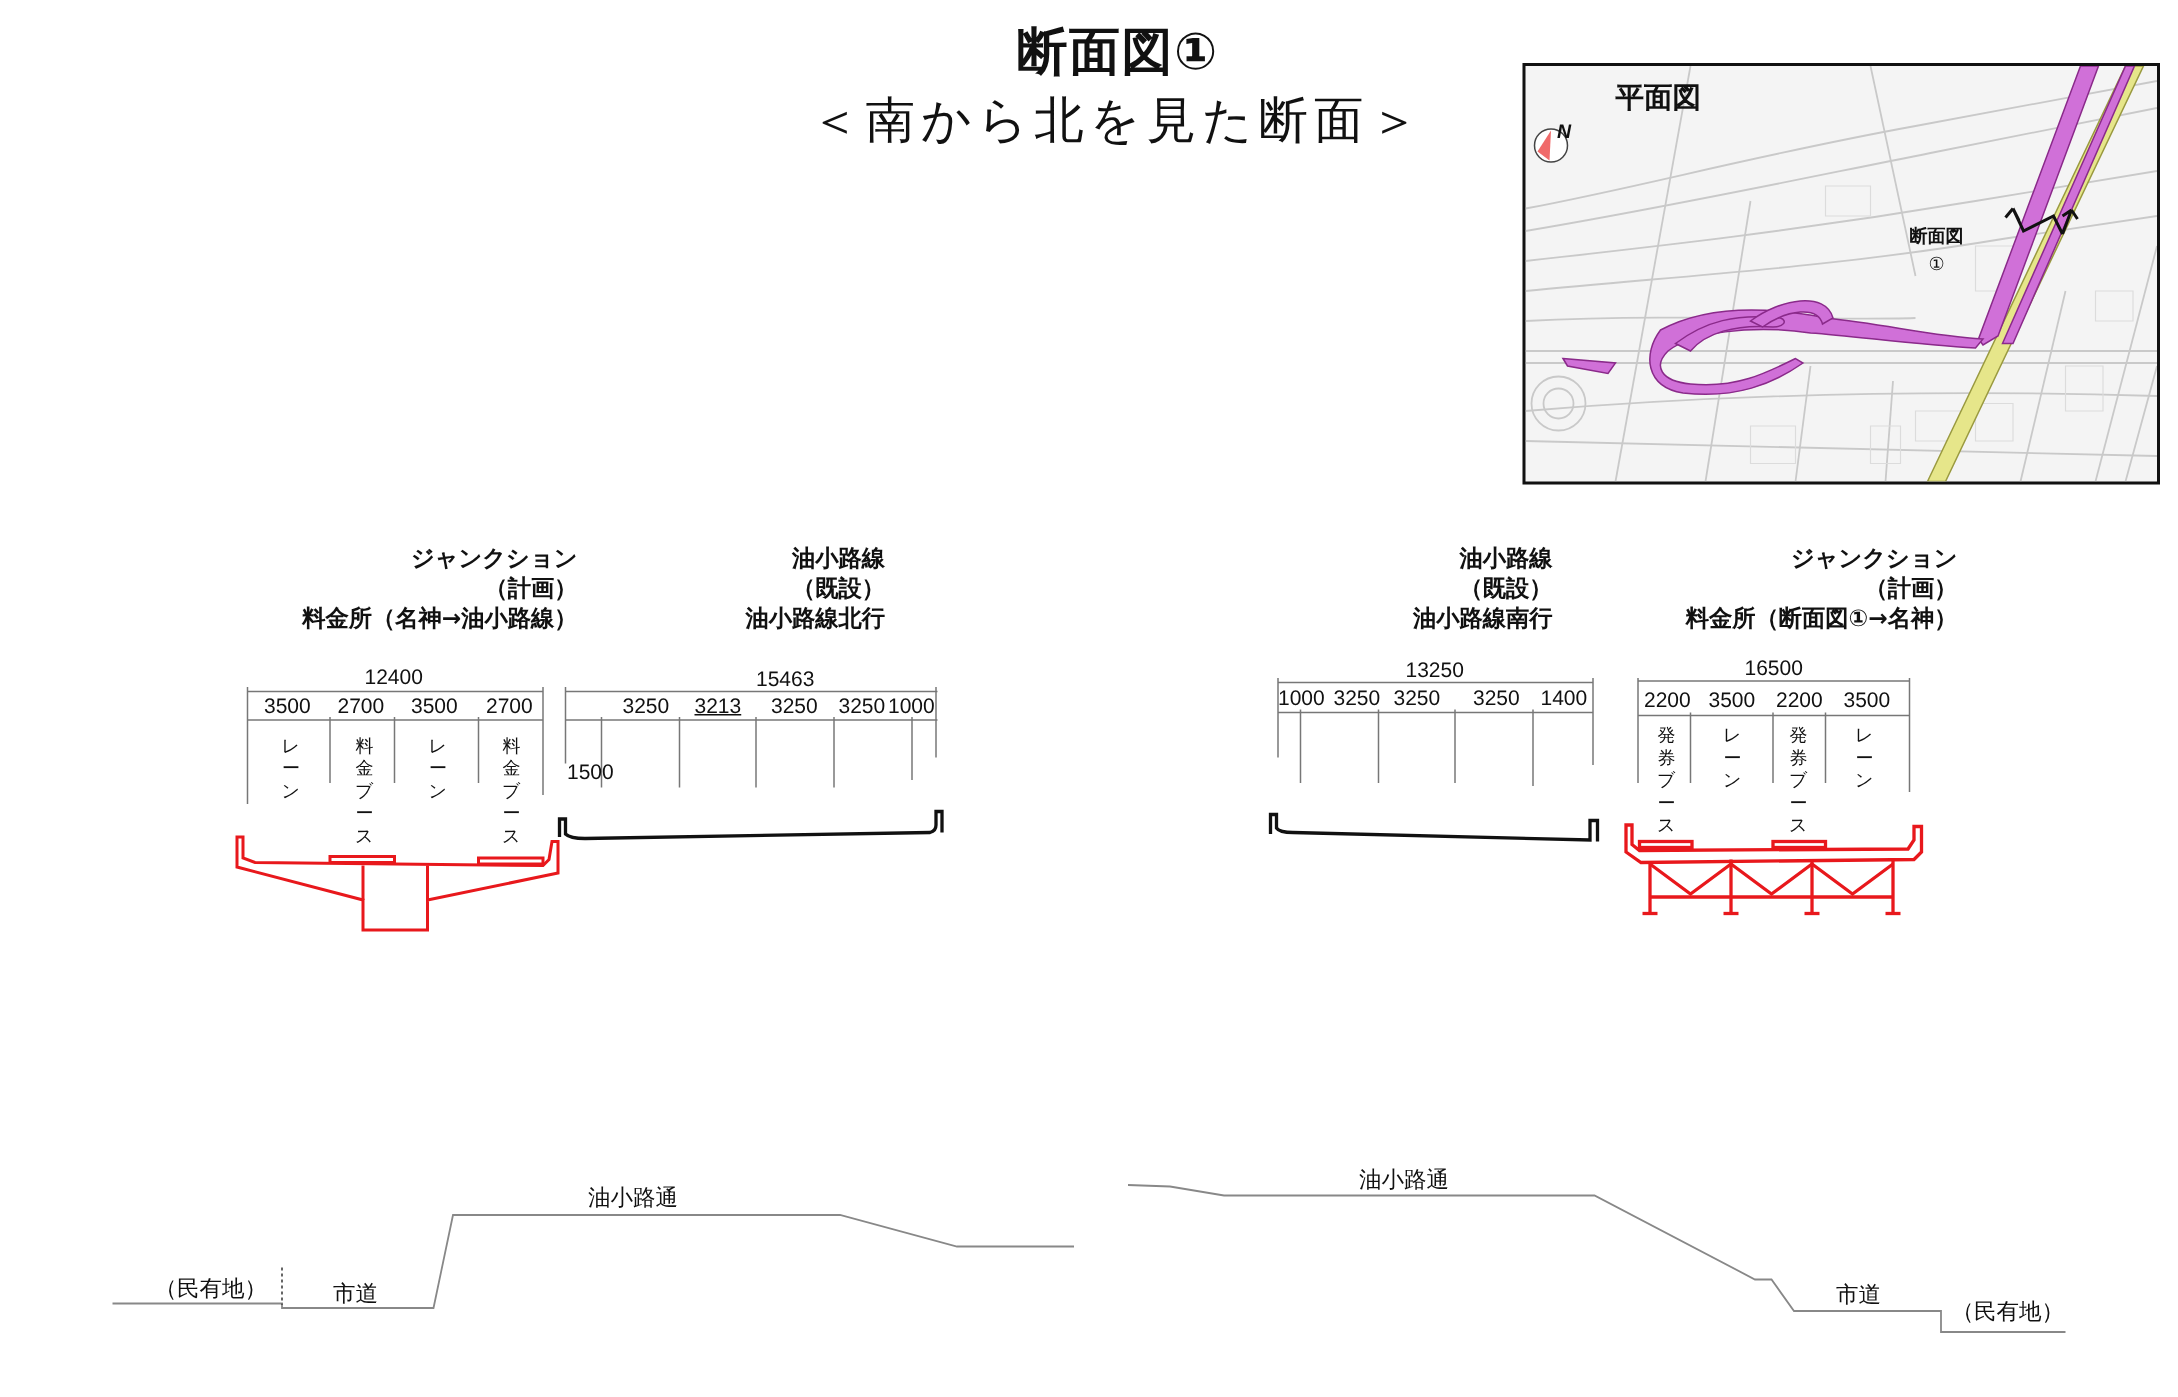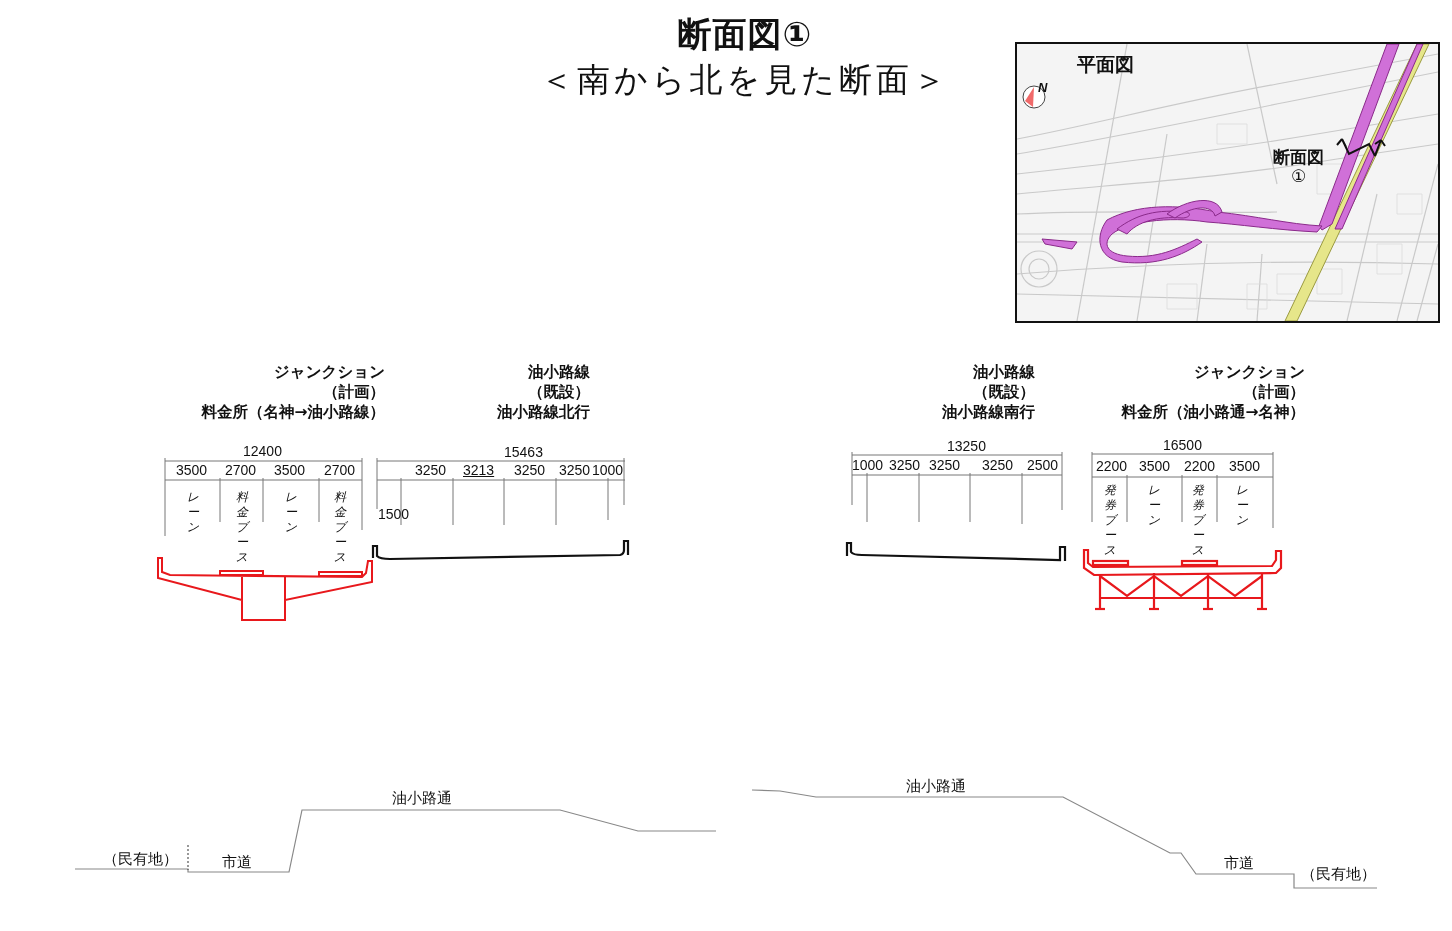--- a/index.html
+++ b/index.html
@@ -4,27 +4,27 @@
 <style>
   html, body { margin:0; padding:0; background:#ffffff; }
   body { width:1452px; height:931px; position:relative; overflow:hidden;
          font-family:"DejaVu Sans","Liberation Sans",sans-serif; color:#111; }
   .title { position:absolute; left:0; width:1490px; top:12px; text-align:center;
            font-size:34px; font-weight:bold; letter-spacing:1px; }
   .subtitle { position:absolute; left:0; width:1490px; top:58px; text-align:center;
               font-size:33px; letter-spacing:4px; }
   .hdr { position:absolute; text-align:right; font-weight:bold; font-size:15.5px; line-height:20px; }
   .dim { position:absolute; font-size:14px; font-family:"Liberation Sans",sans-serif; white-space:nowrap; }
-  .vlabel { position:absolute; font-size:12px; line-height:15px; width:14px; text-align:center;font-style:italic; }
+  .vlabel { position:absolute; font-size:12px; line-height:15px; width:14px; text-align:right; }
   .glabel { position:absolute; font-size:15px; white-space:nowrap; }
   svg { position:absolute; left:0; top:0; }
   .map { position:absolute; left:1015px; top:42px; width:421px; height:277px;
          border:2px solid #111; overflow:hidden; background:#f4f4f4; }
   .map-title { position:absolute; left:60px; top:8px; font-size:19px; font-weight:bold; }
-  .map-label { position:absolute; font-size:17px; text-align:center; line-height:19px; font-weight:bold; }
+  .map-label { position:absolute; font-size:12px; text-align:center; line-height:19px; font-weight:bold; }
 </style>
 </head>
 <body>
 
 <div class="title">断面図①</div>
 <div class="subtitle">＜南から北を見た断面＞</div>
 
 <div class="map">
   <svg width="421" height="277" viewBox="0 0 421 277">
     <g stroke="#c9c9c9" stroke-width="1.2" fill="none">
@@ -90,21 +90,21 @@
   <div>油小路線北行</div>
 </div>
 <div class="hdr" style="left:865px; top:362px; width:170px;">
   <div>油小路線</div>
   <div>（既設）</div>
   <div>油小路線南行</div>
 </div>
 <div class="hdr" style="left:1075px; top:362px; width:230px;">
   <div>ジャンクション</div>
   <div>（計画）</div>
-  <div>料金所（油小路通→名神）</div>
+  <div>料金所（断面図①→名神）</div>
 </div>
 
 <svg width="1452" height="931" viewBox="0 0 1452 931">
 
   <g stroke="#777" stroke-width="1" fill="none">
     <line x1="165" y1="461" x2="362" y2="461"></line>
     <line x1="165" y1="480" x2="362" y2="480"></line>
     <line x1="165" y1="458" x2="165" y2="536"></line>
     <line x1="220" y1="478" x2="220" y2="522"></line>
     <line x1="263" y1="478" x2="263" y2="522"></line>
@@ -194,26 +194,26 @@
 <div class="vlabel" style="left:333px; top:490px; width:14px;">料金ブース</div>
 
 <div class="dim" style="left:504px; top:444px;">15463</div>
 <div class="dim" style="left:378px; top:462px;margin-top:44px;">1500</div>
 <div class="dim" style="left:415px; top:462px;">3250</div>
 <div class="dim" style="left:463px; top:462px;text-decoration:underline;">3213</div>
 <div class="dim" style="left:514px; top:462px;">3250</div>
 <div class="dim" style="left:559px; top:462px;">3250</div>
 <div class="dim" style="left:592px; top:462px;">1000</div>
 
-<div class="dim" style="left:937px; top:438px;margin-left:10px;">13250</div>
+<div class="dim" style="left:937px; top:438px;">13250</div>
 <div class="dim" style="left:852px; top:457px;">1000</div>
 <div class="dim" style="left:889px; top:457px;">3250</div>
 <div class="dim" style="left:929px; top:457px;">3250</div>
 <div class="dim" style="left:982px; top:457px;">3250</div>
-<div class="dim" style="left:1027px; top:457px;">2500</div>
+<div class="dim" style="left:1027px; top:457px;">1400</div>
 
 <div class="dim" style="left:1163px; top:437px;">16500</div>
 <div class="dim" style="left:1096px; top:458px;">2200</div>
 <div class="dim" style="left:1139px; top:458px;">3500</div>
 <div class="dim" style="left:1184px; top:458px;">2200</div>
 <div class="dim" style="left:1229px; top:458px;">3500</div>
 <div class="vlabel" style="left:1103px; top:483px;">発券ブース</div>
 <div class="vlabel" style="left:1147px; top:483px;">レーン</div>
 <div class="vlabel" style="left:1191px; top:483px;">発券ブース</div>
 <div class="vlabel" style="left:1235px; top:483px;">レーン</div>

